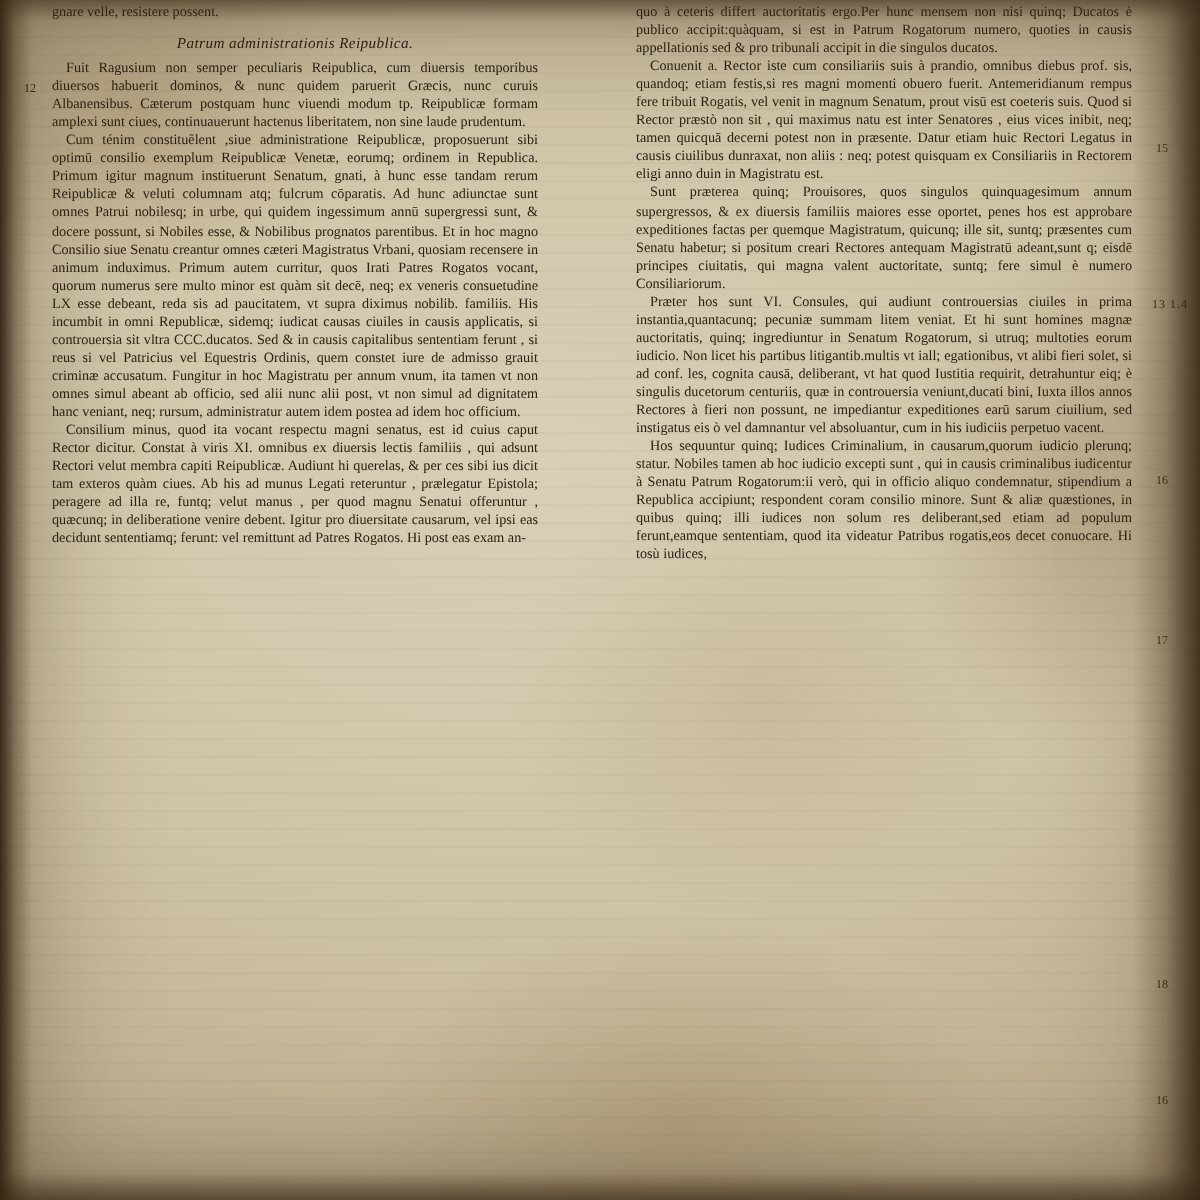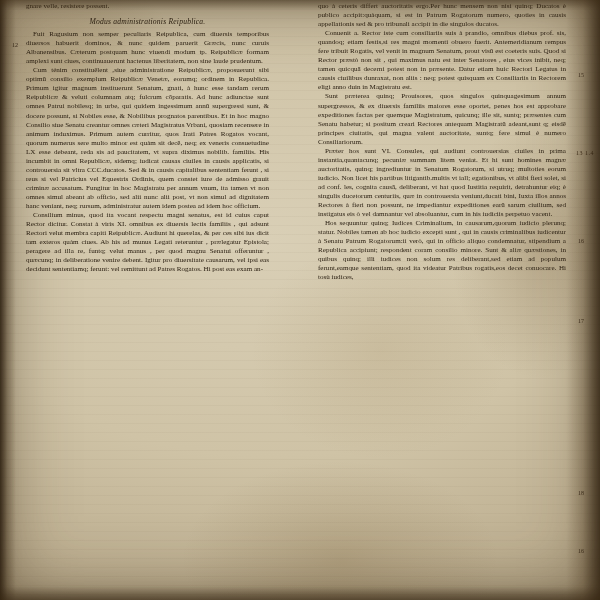--- a/index.html
+++ b/index.html
@@ -126,21 +126,21 @@
 <div id="page">
 
   <div class="stain s1"></div>
   <div class="stain s2"></div>
   <div class="stain s3"></div>
   <div class="stain s4"></div>
   <div class="showthrough"></div>
 
   <div class="col col-left">
     <p class="noindent">gnare velle, resistere possent.</p>
-    <div class="heading">Modus administrationis Reipublica.</div>
+    <div class="heading">Patrum administrationis Reipublica.</div>
     <p>Fuit Ragusium non semper peculiaris Reipublica, cum diuersis temporibus diuersos habuerit dominos, &amp; nunc quidem paruerit Græcis, nunc curuis Albanensibus. Cæterum postquam hunc viuendi modum tp. Reipublicæ formam amplexi sunt ciues, continuauerunt hactenus liberitatem, non sine laude prudentum.</p>
     <p>Cum ténim constituêlent ,siue administratione Reipublicæ, proposuerunt sibi optimū consilio exemplum Reipublicæ Venetæ, eorumq; ordinem in Republica. Primum igitur magnum instituerunt Senatum, gnati, à hunc esse tandam rerum Reipublicæ &amp; veluti columnam atq; fulcrum cōparatis. Ad hunc adiunctae sunt omnes Patrui nobilesq; in urbe, qui quidem ingessimum annū supergressi sunt, &amp; docere possunt, si Nobiles esse, &amp; Nobilibus prognatos parentibus. Et in hoc magno Consilio siue Senatu creantur omnes cæteri Magistratus Vrbani, quosiam recensere in animum induximus. Primum autem curritur, quos Irati Patres Rogatos vocant, quorum numerus sere multo minor est quàm sit decē, neq; ex veneris consuetudine LX esse debeant, reda sis ad paucitatem, vt supra diximus nobilib. familiis. His incumbit in omni Republicæ, sidemq; iudicat causas ciuiles in causis applicatis, si controuersia sit vltra CCC.ducatos. Sed &amp; in causis capitalibus sententiam ferunt , si reus si vel Patricius vel Equestris Ordinis, quem constet iure de admisso grauit criminæ accusatum. Fungitur in hoc Magistratu per annum vnum, ita tamen vt non omnes simul abeant ab officio, sed alii nunc alii post, vt non simul ad dignitatem hanc veniant, neq; rursum, administratur autem idem postea ad idem hoc officium.</p>
     <p>Consilium minus, quod ita vocant respectu magni senatus, est id cuius caput Rector dicitur. Constat à viris XI. omnibus ex diuersis lectis familiis , qui adsunt Rectori velut membra capiti Reipublicæ. Audiunt hi querelas, &amp; per ces sibi ius dicit tam exteros quàm ciues. Ab his ad munus Legati reteruntur , prælegatur Epistola; peragere ad illa re, funtq; velut manus , per quod magnu Senatui offeruntur , quæcunq; in deliberatione venire debent. Igitur pro diuersitate causarum, vel ipsi eas decidunt sententiamq; ferunt: vel remittunt ad Patres Rogatos. Hi post eas exam an-</p>
   </div>
 
   <div class="col col-right">
     <p class="noindent">quo à ceteris differt auctoritatis ergo.Per hunc mensem non nisi quinq; Ducatos è publico accipit:quàquam, si est in Patrum Rogatorum numero, quoties in causis appellationis sed &amp; pro tribunali accipit in die singulos ducatos.</p>
     <p>Conuenit a. Rector iste cum consiliariis suis à prandio, omnibus diebus prof. sis, quandoq; etiam festis,si res magni momenti obuero fuerit. Antemeridianum rempus fere tribuit Rogatis, vel venit in magnum Senatum, prout visū est coeteris suis. Quod si Rector præstò non sit , qui maximus natu est inter Senatores , eius vices inibit, neq; tamen quicquā decerni potest non in præsente. Datur etiam huic Rectori Legatus in causis ciuilibus dunraxat, non aliis : neq; potest quisquam ex Consiliariis in Rectorem eligi anno duin in Magistratu est.</p>
     <p>Sunt præterea quinq; Prouisores, quos singulos quinquagesimum annum supergressos, &amp; ex diuersis familiis maiores esse oportet, penes hos est approbare expeditiones factas per quemque Magistratum, quicunq; ille sit, suntq; præsentes cum Senatu habetur; si positum creari Rectores antequam Magistratū adeant,sunt q; eisdē principes ciuitatis, qui magna valent auctoritate, suntq; fere simul è numero Consiliariorum.</p>
     <p>Præter hos sunt VI. Consules, qui audiunt controuersias ciuiles in prima instantia,quantacunq; pecuniæ summam litem veniat. Et hi sunt homines magnæ auctoritatis, quinq; ingrediuntur in Senatum Rogatorum, si utruq; multoties eorum iudicio. Non licet his partibus litigantib.multis vt iall; egationibus, vt alibi fieri solet, si ad conf. les, cognita causā, deliberant, vt hat quod Iustitia requirit, detrahuntur eiq; è singulis ducetorum centuriis, quæ in controuersia veniunt,ducati bini, Iuxta illos annos Rectores à fieri non possunt, ne impediantur expeditiones earū sarum ciuilium, sed instigatus eis ò vel damnantur vel absoluantur, cum in his iudiciis perpetuo vacent.</p>

